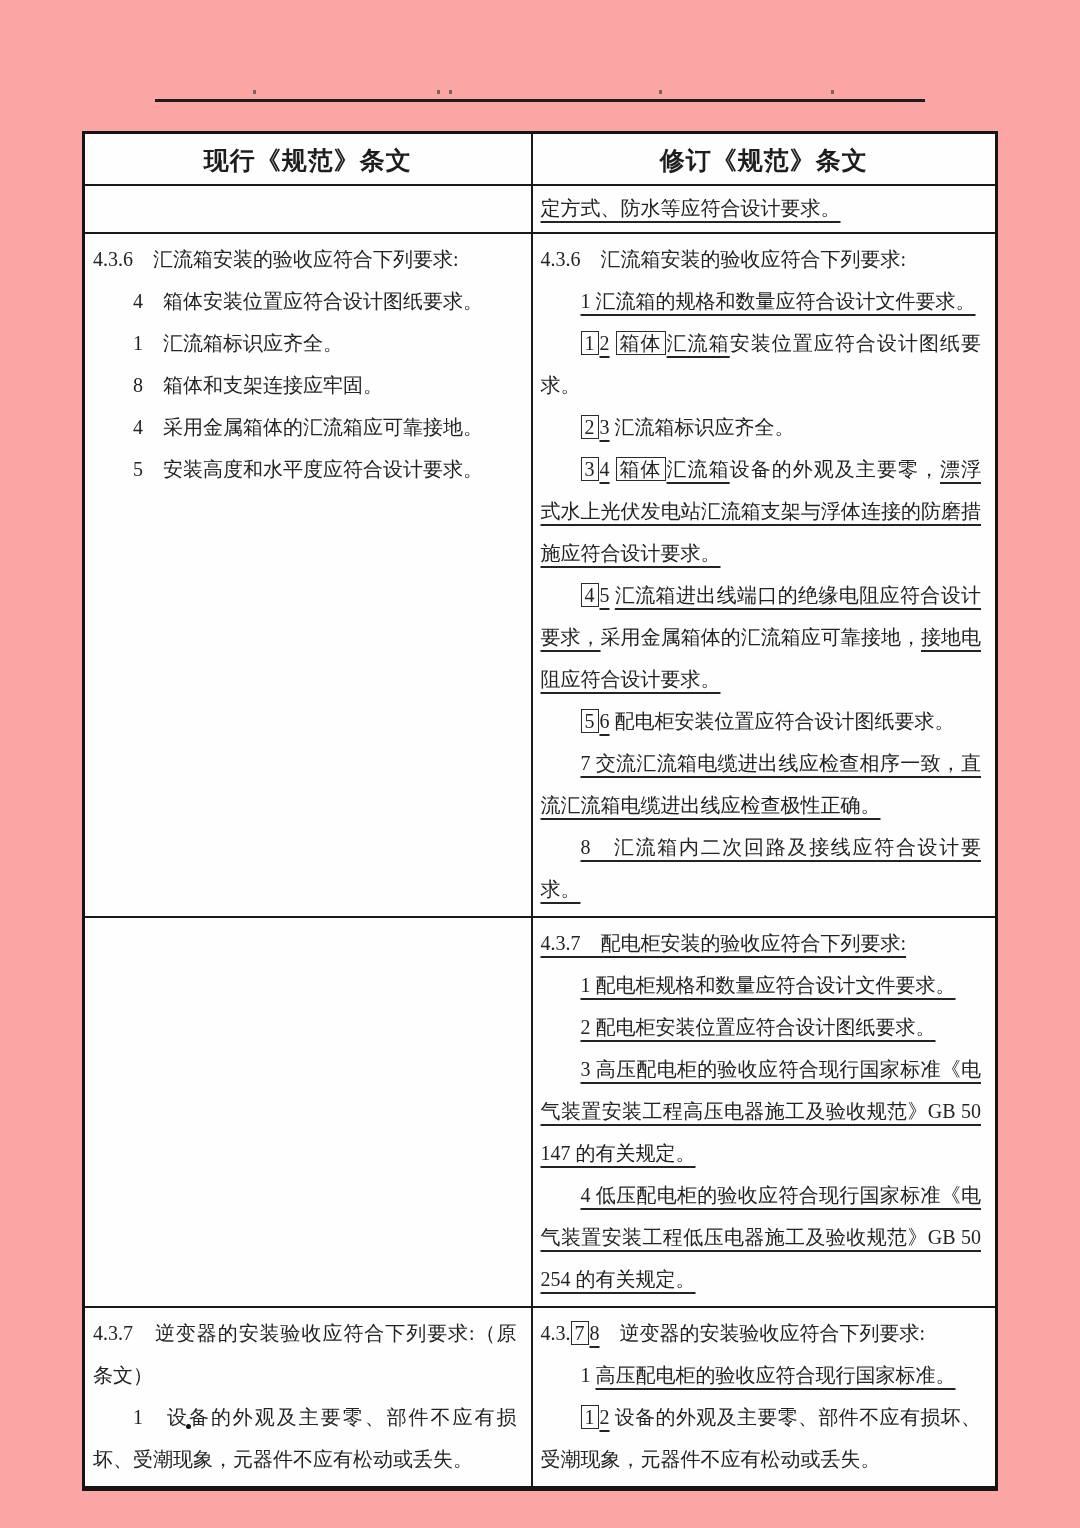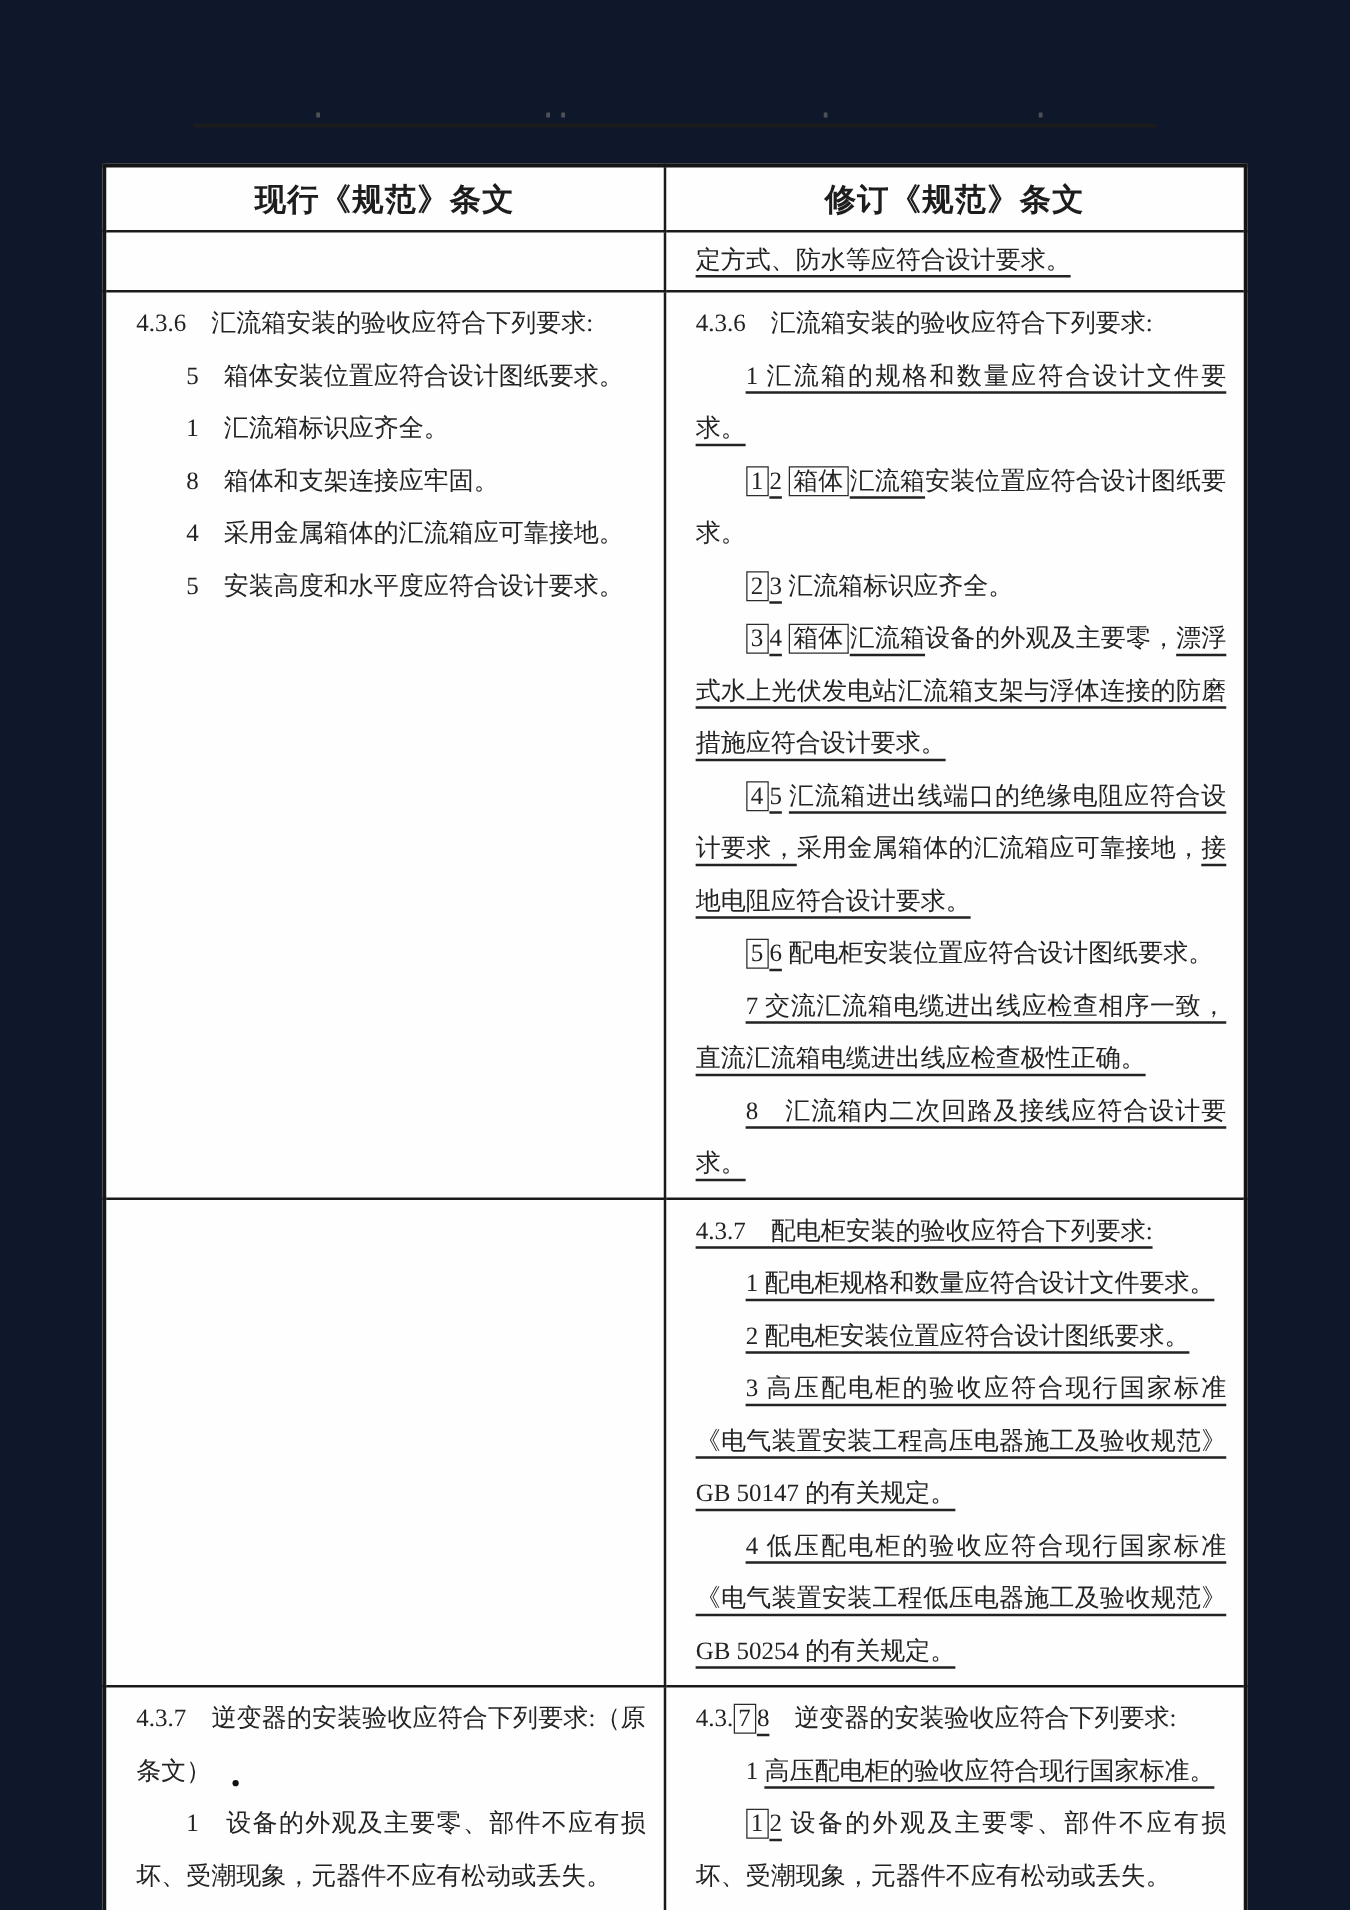--- a/index.html
+++ b/index.html
@@ -5,21 +5,21 @@
   * { margin:0; padding:0; box-sizing:border-box; }
   html,body { background:#ffffff; }
   body {
     width:1080px; height:1528px;
     font-family:"Liberation Serif","DejaVu Serif",serif;
     color:#222222;
   }
   .page {
     position:relative;
     width:1080px; height:1528px;
-    background:#0f172a;
+    background:#fca5a5;
     overflow:hidden;
   }
   .top-rule {
     position:absolute; left:155px; top:99px;
     width:770px; height:3px; background:#1c1c1c;
   }
   .speck {
     position:absolute; top:90px; width:3px; height:4px;
     background:#5a5a5a; opacity:.85;
   }
@@ -32,21 +32,21 @@
     position:absolute; left:82px; top:131px;
     width:916px;
     border-collapse:collapse; table-layout:fixed;
     border:3px solid #151515;
     border-bottom-width:5px;
     background:#fefefe;
   }
   .cmp th, .cmp td {
     border:2px solid #1a1a1a;
     vertical-align:top;
-    padding:4px 14px 6px 24px;
+    padding:4px 14px 6px 8px;
   }
   .cmp th {
     font-family:"Liberation Sans","DejaVu Sans",sans-serif;
     font-size:25px; font-weight:bold;
     text-align:center;
     line-height:32px;
     letter-spacing:1px;
     padding:10px 0 8px 0;
     color:#1d1d1d;
   }
@@ -96,21 +96,21 @@
     <tbody>
       <tr class="row-cont">
         <td></td>
         <td>
             <p class="para"><span class="run ins">定方式、防水等应符合设计要求。</span></p>
           </td>
       </tr>
       <tr>
         <td>
             <p class="para"><span class="run normal">4.3.6　汇流箱安装的验收应符合下列要求:</span></p>
-            <p class="para indent"><span class="run normal">5　箱体安装位置应符合设计图纸要求。</span></p>
+            <p class="para indent"><span class="run normal">4　箱体安装位置应符合设计图纸要求。</span></p>
             <p class="para indent"><span class="run normal">1　汇流箱标识应齐全。</span></p>
             <p class="para indent"><span class="run normal">8　箱体和支架连接应牢固。</span></p>
             <p class="para indent"><span class="run normal">4　采用金属箱体的汇流箱应可靠接地。</span></p>
             <p class="para indent"><span class="run normal">5　安装高度和水平度应符合设计要求。</span></p>
           </td>
         <td>
             <p class="para"><span class="run normal">4.3.6　汇流箱安装的验收应符合下列要求:</span></p>
             <p class="para indent"><span class="run ins">1 汇流箱的规格和数量应符合设计文件要求。</span></p>
             <p class="para indent"><span class="run del">1</span><span class="run ins">2</span><span class="run normal"> </span><span class="run del">箱体</span><span class="run ins">汇流箱</span><span class="run normal">安装位置应符合设计图纸要求。</span></p>
             <p class="para indent"><span class="run del">2</span><span class="run ins">3</span><span class="run normal"> 汇流箱标识应齐全。</span></p>

